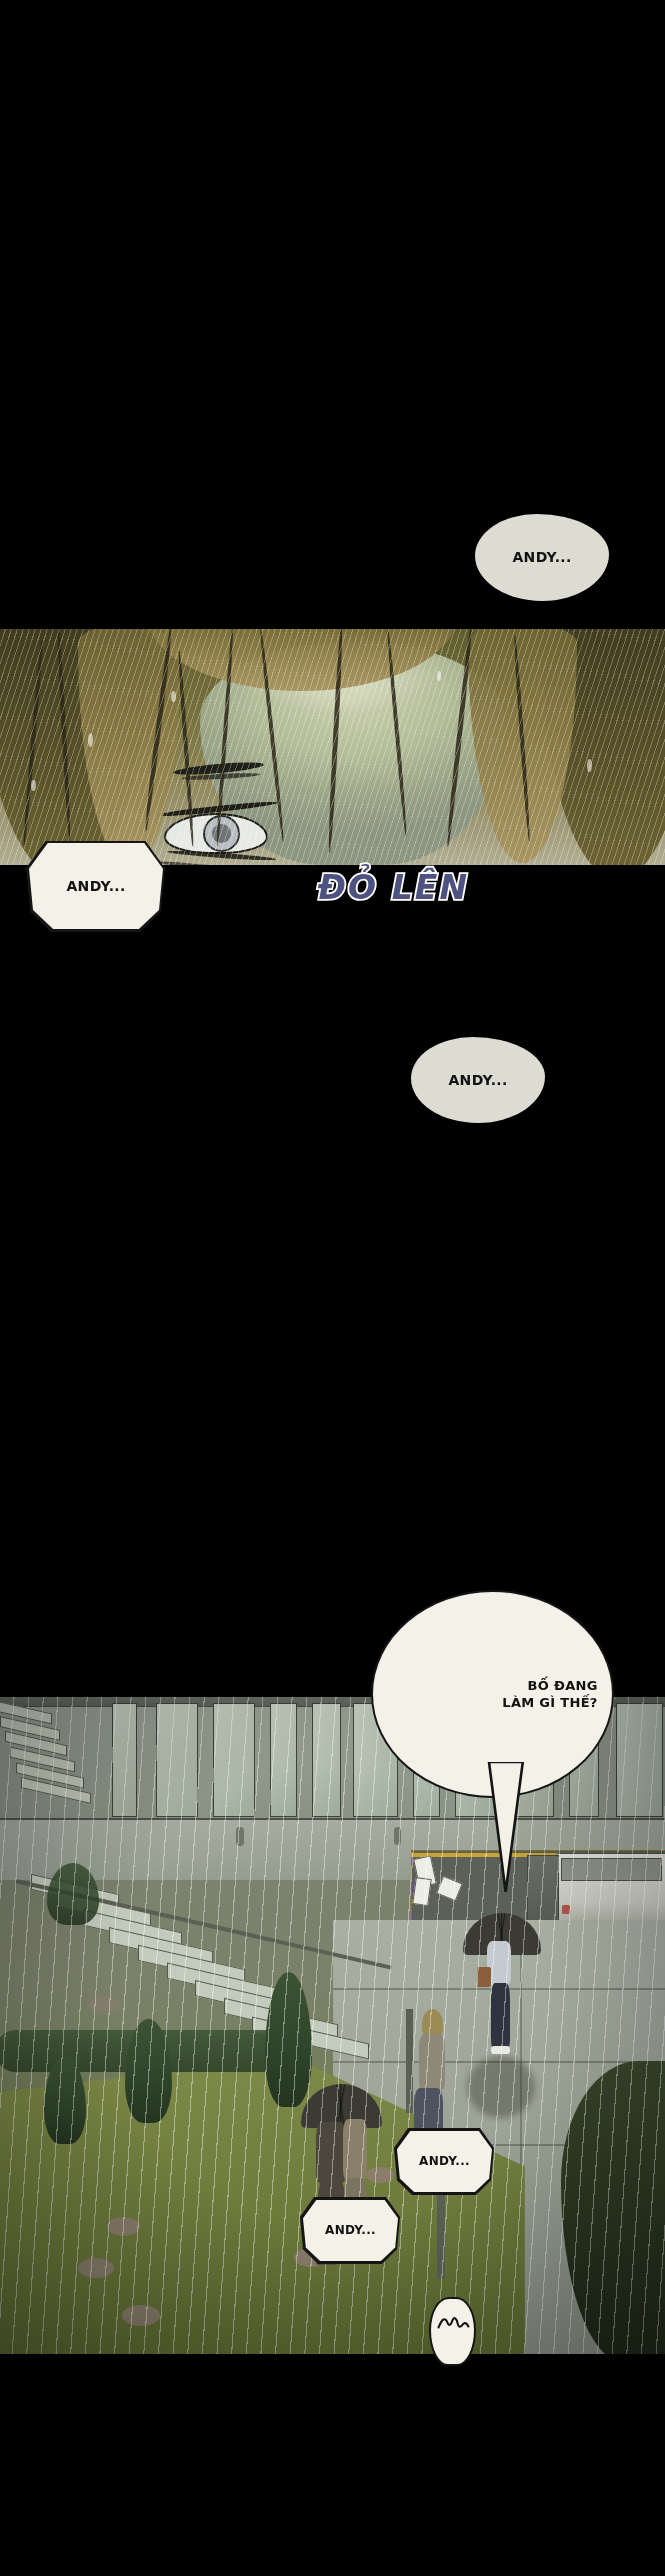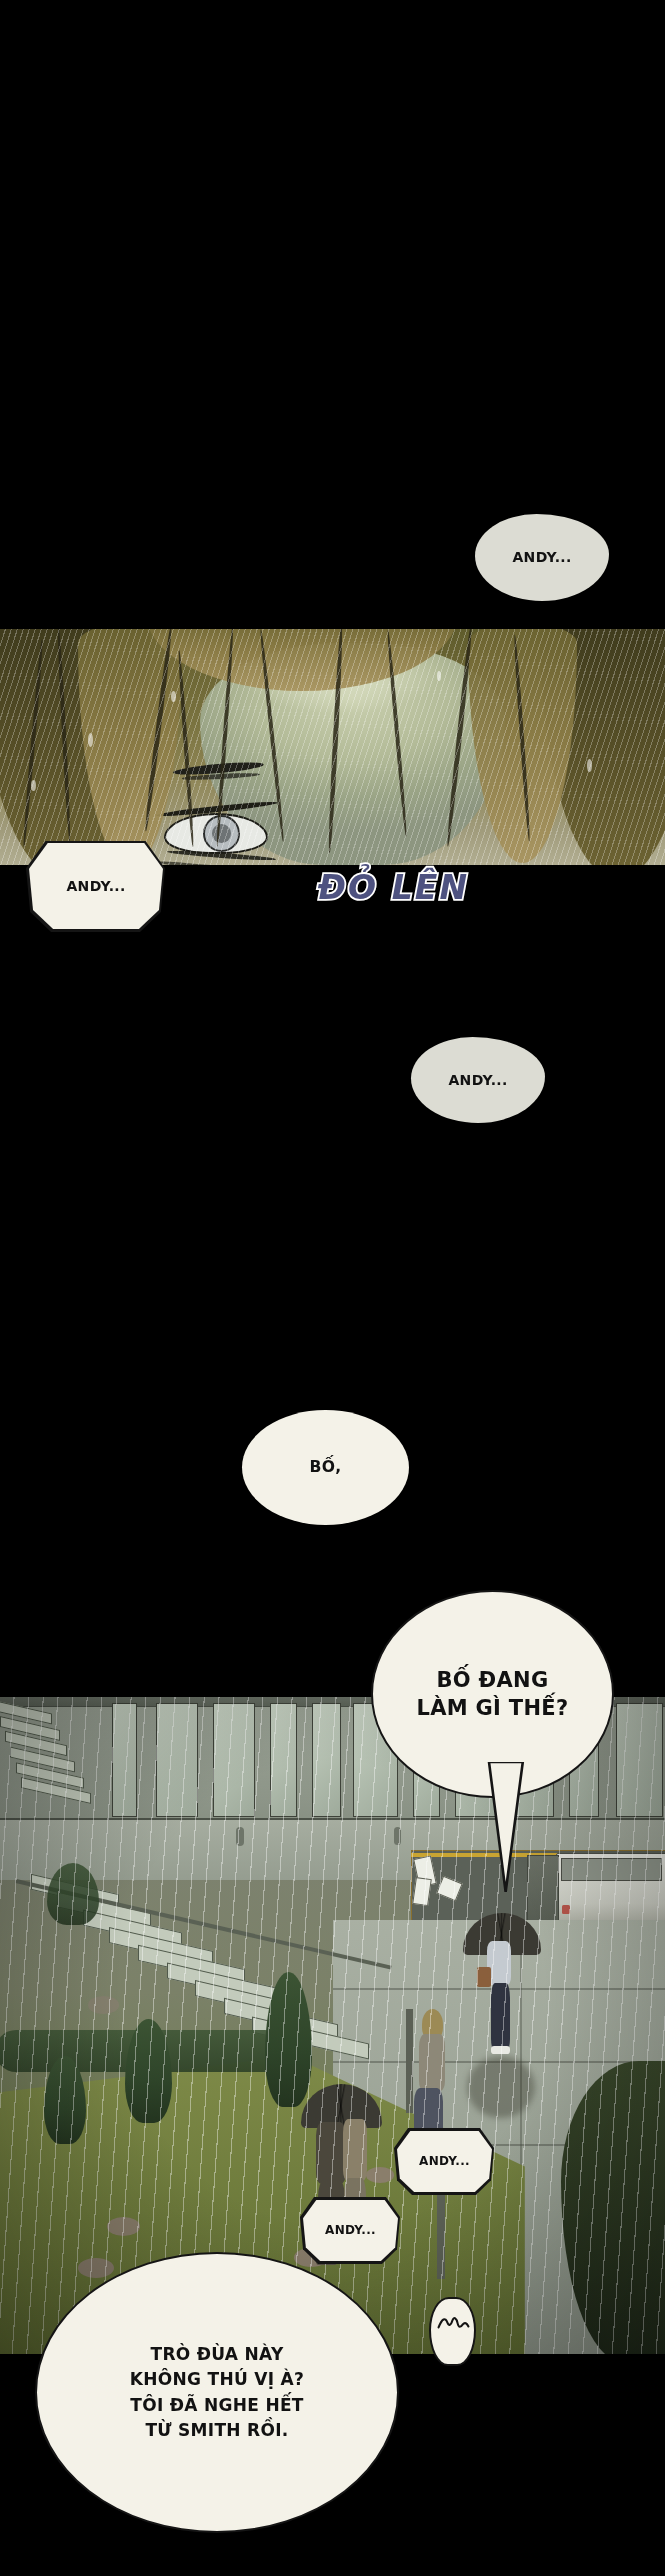--- a/index.html
+++ b/index.html
@@ -297,25 +297,22 @@
   </div>
 
   <div class="sfx" style="left:318px;top:868px;">ĐỎ LÊN</div>
 
   <div class="panel" style="top:865px;height:831px;background:#000;"></div>
 
   <div class="bubble gray blob-c" style="left:411px;top:1037px;width:134px;height:86px;font-size:14px;">
     <div class="txt">ANDY...</div>
   </div>
 
-  <div class="bubble cream blob-b" style="left:242px;top:1410px;width:167px;height:115px;font-size:15.6px;">
-    <div class="txt">BỐ,</div>
-  </div>
-
-  <div class="bubble cream outline blob-b" style="left:371px;top:1590px;width:243px;height:208px;font-size:21px;">
+
+  <div class="bubble cream outline blob-b" style="left:371px;top:1590px;width:243px;height:208px;font-size:13px;text-align:right;">
     <div class="txt">BỐ ĐANG
 LÀM GÌ THẾ?</div>
   </div>
   <svg style="position:absolute;left:468px;top:1762px;width:68px;height:130px;z-index:41;" viewBox="0 0 130 250">
     <polygon points="40,0 105,0 72,250" fill="#f4f2e8" stroke="#151515" stroke-width="5"></polygon>
   </svg>
 
   <div class="panel street" style="top:1697px;height:657px;">
 
     <div class="bld" style="left:-5.2px;top:0px;width:676px;height:171px;"></div>
@@ -460,21 +457,15 @@
 
   <div style="position:absolute;left:429px;top:2297px;width:47px;height:69px;
               background:#f4f2e8;border:2.1px solid #151515;
               border-radius:42% 42% 40% 40% / 48% 48% 52% 52%;z-index:40;"></div>
   <svg class="squiggle" style="left:437px;top:2314px;width:33px;height:17.7px;" viewBox="0 0 64 34">
     <path d="M3 26 C10 8, 16 6, 20 16 C23 24, 27 22, 30 12 C33 4, 38 8, 40 18 C42 27, 46 26, 50 20 C54 15, 58 18, 61 24" fill="none" stroke="#141414" stroke-width="4" stroke-linecap="round"></path>
   </svg>
 
   <div class="panel" style="top:2354px;height:222px;background:#000;"></div>
 
-  <div class="bubble cream outline blob-b" style="left:35px;top:2252px;width:364px;height:281px;font-size:17px;line-height:1.5;">
-    <div class="txt">TRÒ ĐÙA NÀY
-KHÔNG THÚ VỊ À?
-TÔI ĐÃ NGHE HẾT
-TỪ SMITH RỒI.</div>
-  </div>
 
 </div>
 
 
 </body></html>

